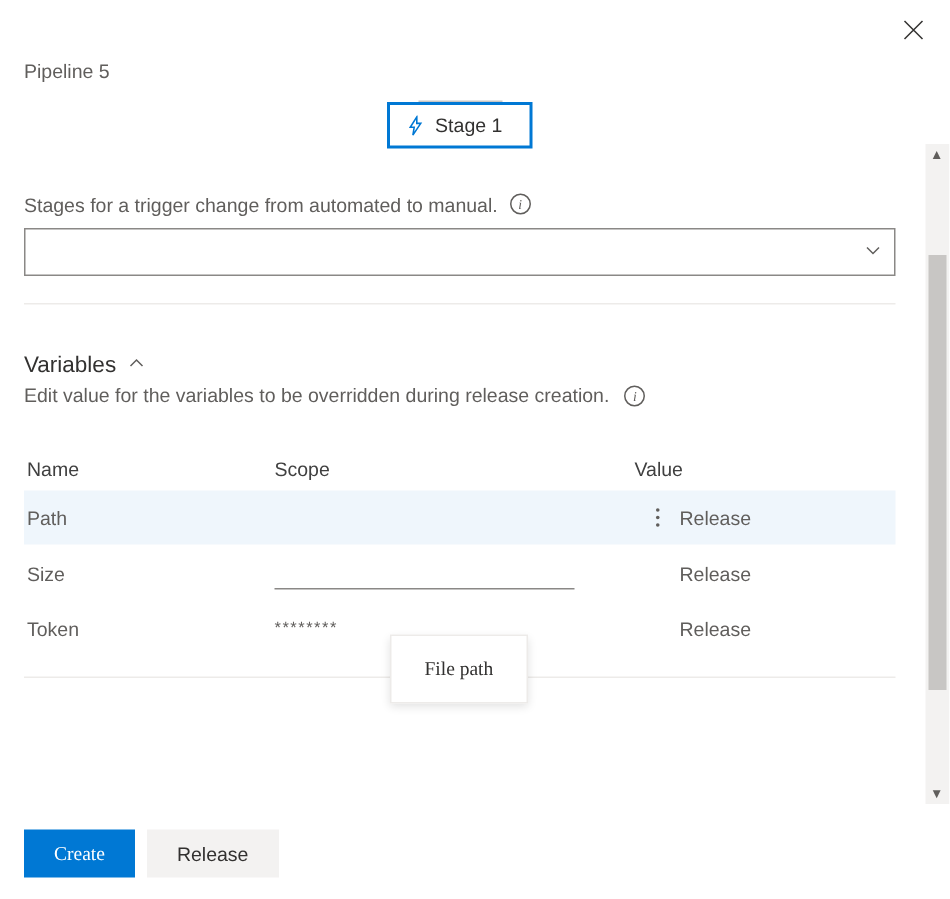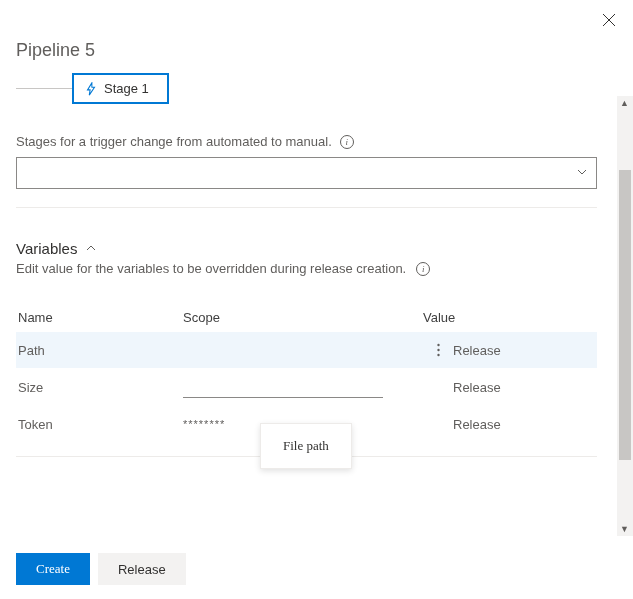--- a/index.html
+++ b/index.html
@@ -32,28 +32,29 @@
     .content {
       padding: 40px 16px 16px 16px;
     }
     h1 {
       font-size: 20px;
       font-weight: 400;
       color: #323130;
       margin-bottom: 2px;
     }
     .subtitle {
-      font-size: 18px;
+      font-size: 13px;
       color: #605e5c;
       margin-bottom: 12px;
     }
     .stage-row {
       display: flex;
       align-items: center;
       margin-bottom: 30px;
+      flex-direction: column;
     }
     .stage-line {
       width: 56px;
       height: 1px;
       background: #c8c6c4;
     }
     .stage-box {
       border: 2px solid #0078d4;
       padding: 6px 18px 6px 10px;
       display: flex;
@@ -64,21 +65,20 @@
     }
     .stage-icon {
       color: #0078d4;
       font-size: 14px;
       display: inline-flex;
     }
     .section-label {
       font-size: 13px;
       color: #605e5c;
       display: flex;
-      align-items: center;
       gap: 8px;
       margin-bottom: 8px;
     }
     .info-icon {
       width: 14px;
       height: 14px;
       border: 1px solid #605e5c;
       border-radius: 50%;
       display: inline-flex;
       align-items: center;

